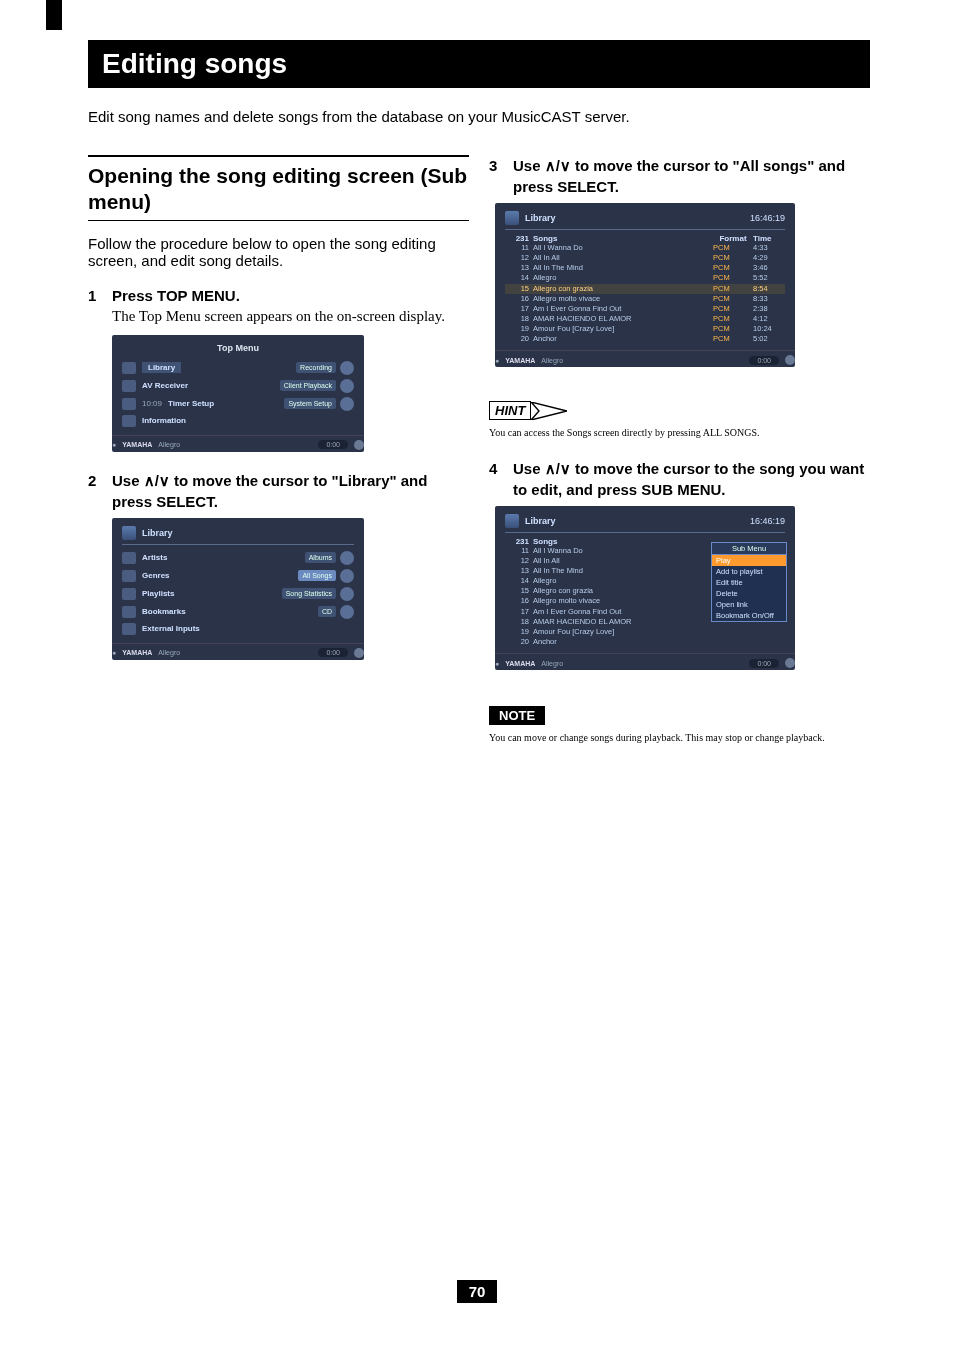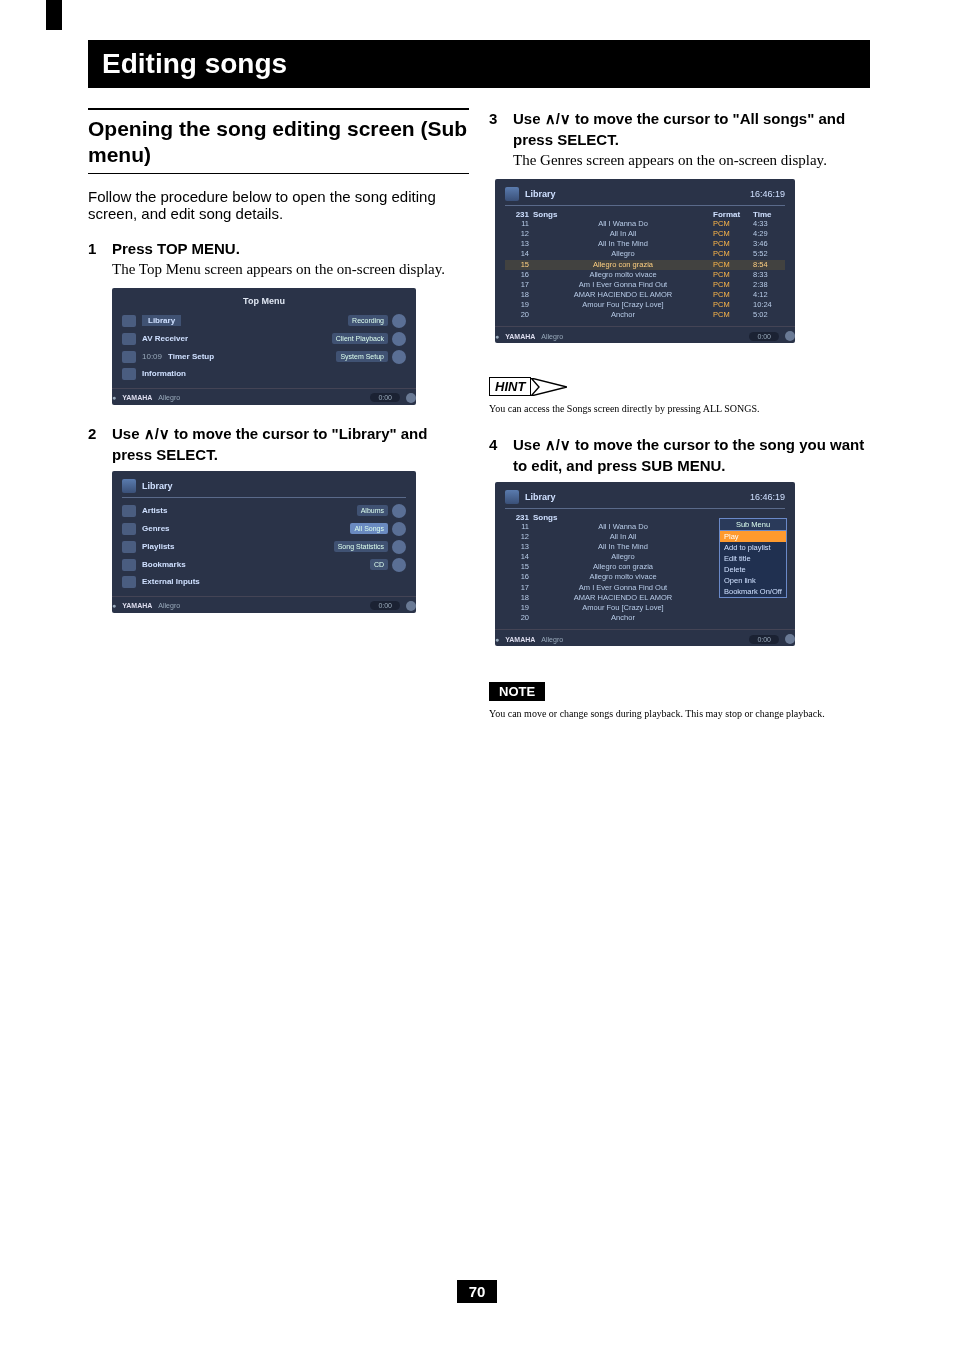--- a/index.html
+++ b/index.html
@@ -16,21 +16,21 @@
   .subhead-underline { border-top: 1px solid #000; margin-bottom: 14px; }
   .lead { font-size: 15px; margin-bottom: 16px; }
   .step { margin-bottom: 10px; }
   .step-head { font-weight: bold; font-size: 15px; display: flex; gap: 10px; line-height: 1.4; }
   .step-num { width: 14px; flex: none; }
   .step-text { flex: 1; }
   .step-desc { font-family: "Times New Roman", serif; font-size: 15px; margin-left: 24px; margin-top: 2px; margin-bottom: 10px; }
   .arrow-sym { font-family: Arial, sans-serif; }
 
   
-  .shot { background: #2a3348; color: #e8ecf5; font-size: 8px; border-radius: 2px; margin: 6px 0 18px 24px; width: 304px; position: relative; }
+  .shot { background: #2a3348; color: #e8ecf5; font-size: 8px; border-radius: 2px; margin: 6px 0 18px 24px; width: 252px; position: relative; }
   .shot.large { margin-left: 6px; width: 300px; }
   .shot-inner { padding: 8px 10px 6px 10px; }
   .shot-title { text-align: center; color: #dfe6f2; font-size: 9px; font-weight: bold; margin-bottom: 6px; }
   .shot-topbar { display: flex; align-items: center; gap: 6px; margin-bottom: 4px; }
   .shot-logo { width: 14px; height: 14px; background: linear-gradient(#5a7bae,#3a5078); border-radius: 2px; }
   .shot-libtext { color: #cfe0ff; font-weight: bold; font-size: 9px; }
   .shot-clock { margin-left: auto; color: #cfe0ff; font-size: 9px; }
   .shot-hr { border-top: 1px solid #5a6a8a; margin: 2px 0 4px 0; }
 
   .menu-row { display: flex; align-items: center; gap: 6px; padding: 2px 0; }
@@ -43,31 +43,31 @@
 
   .now-playing { border-top: 1px solid #445; padding: 4px 0 2px 0; display: flex; align-items: center; gap: 6px; font-size: 7px; color: #9ab; }
   .np-brand { font-weight: bold; color: #dde; }
   .np-time { margin-left: auto; background: #1b2233; padding: 1px 8px; border-radius: 8px; }
   .np-dot { width: 10px; height: 10px; background:#6a7a95; border-radius:50%; }
 
   
   .songs-head { display: flex; color: #cfe0ff; font-weight: bold; font-size: 8px; padding: 0 2px; }
   .sh-count { width: 26px; text-align: right; padding-right: 4px; }
   .sh-name { flex: 1; }
-  .sh-fmt { width: 40px; }
+  .sh-fmt { width: 40px; text-align: center; }
   .sh-time { width: 30px; }
   .song-row { display: flex; color: #b8cce8; font-size: 7.5px; padding: 0 2px; line-height: 1.35; }
   .song-row.hl { color: #ffd080; background: rgba(140,110,40,.25); }
   .sr-num { width: 26px; text-align: right; padding-right: 4px; }
-  .sr-name { flex: 1; white-space: nowrap; overflow: hidden; text-align: center; }
+  .sr-name { flex: 1; white-space: nowrap; overflow: hidden; }
   .sr-fmt { width: 40px; color: #ffb84a; font-weight: normal; }
   .sr-time { width: 30px; }
 
   
-  .submenu-box { position: absolute; right: 8px; top: 36px; width: 68px; border: 1px solid #6a89c8; font-size: 7.5px; }
+  .submenu-box { position: absolute; right: 8px; top: 36px; width: 76px; border: 1px solid #6a89c8; font-size: 7.5px; }
   .submenu-title { background: #2a3a5a; color: #dfe; text-align: center; padding: 1px 0; border-bottom: 1px solid #6a89c8; }
   .submenu-item { background: #203050; color: #cfe0ff; padding: 1px 4px; white-space: nowrap; }
   .submenu-item.sel { background: #ff9a2e; color: #fff; }
 
   .hint-label { display: inline-flex; align-items: center; margin: 16px 0 6px 0; }
   .hint-box { border: 1.5px solid #000; padding: 1px 5px; font-weight: bold; font-size: 13px; font-style: italic; }
   .hint-tri { width: 36px; height: 18px; position: relative; }
   .hint-tri svg { width: 36px; height: 18px; }
   .hint-text, .note-text { font-family: "Times New Roman", serif; font-size: 10px; line-height: 1.35; }
   .note-label { display: inline-block; background: #000; color: #fff; font-weight: bold; padding: 2px 10px; font-size: 13px; margin: 18px 0 6px 0; }
@@ -75,20 +75,21 @@
   .page-num { position: absolute; left: 0; right: 0; bottom: 50px; text-align: center; }
   .page-num span { background: #000; color: #fff; font-weight: bold; padding: 3px 12px; font-size: 15px; }
 </style>
 </head>
 <body>
 
 <div class="black-tab"></div>
 
 <div class="page">
   <div class="title-bar">Editing songs</div>
+  <div class="intro">Edit song names and delete songs from the database on your MusicCAST server.</div>
 
   <div class="columns">
 
     <div class="col">
       <div class="subhead-rule"></div>
       <div class="subhead">Opening the song editing screen (Sub menu)</div>
       <div class="subhead-underline"></div>
       <div class="lead">Follow the procedure below to open the song editing screen, and edit song details.</div>
 
       <div class="step">
@@ -209,21 +210,20 @@
     </div>
 
     <div class="col">
       <div class="step">
         <div class="step-head">
           <span class="step-num">3</span>
           <span class="step-text">
             <span>Use </span><span class="arrow-sym">∧/∨</span><span> to move the cursor to "All songs" and press SELECT.</span>
           </span>
         </div>
-        <div class="step-desc">The Genres screen appears on the on-screen display.</div>
 
         <div class="shot large">
           <div class="shot-inner">
             <div class="shot-topbar">
               <div class="shot-logo"></div>
               <div class="shot-libtext">Library</div>
               <div class="shot-clock">16:46:19</div>
             </div>
             <div class="shot-hr"></div>
             <div class="songs-head">

